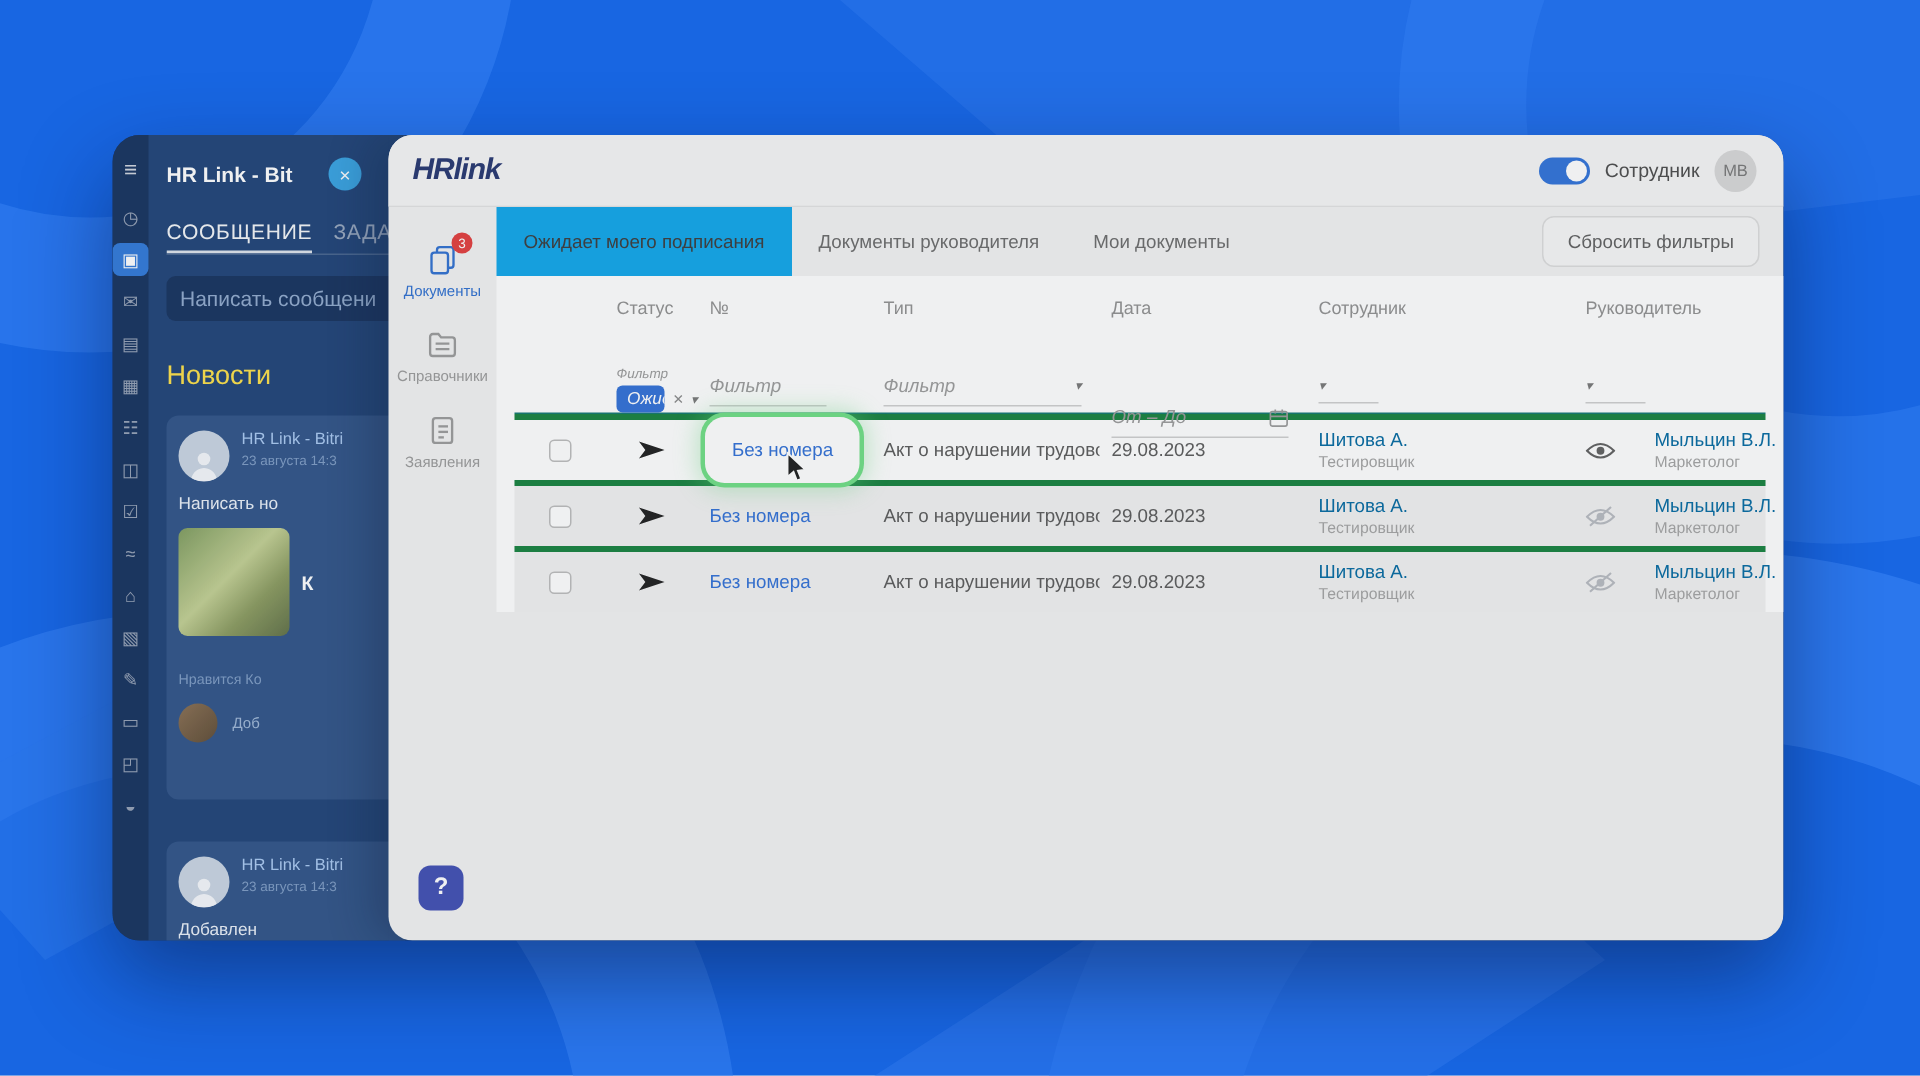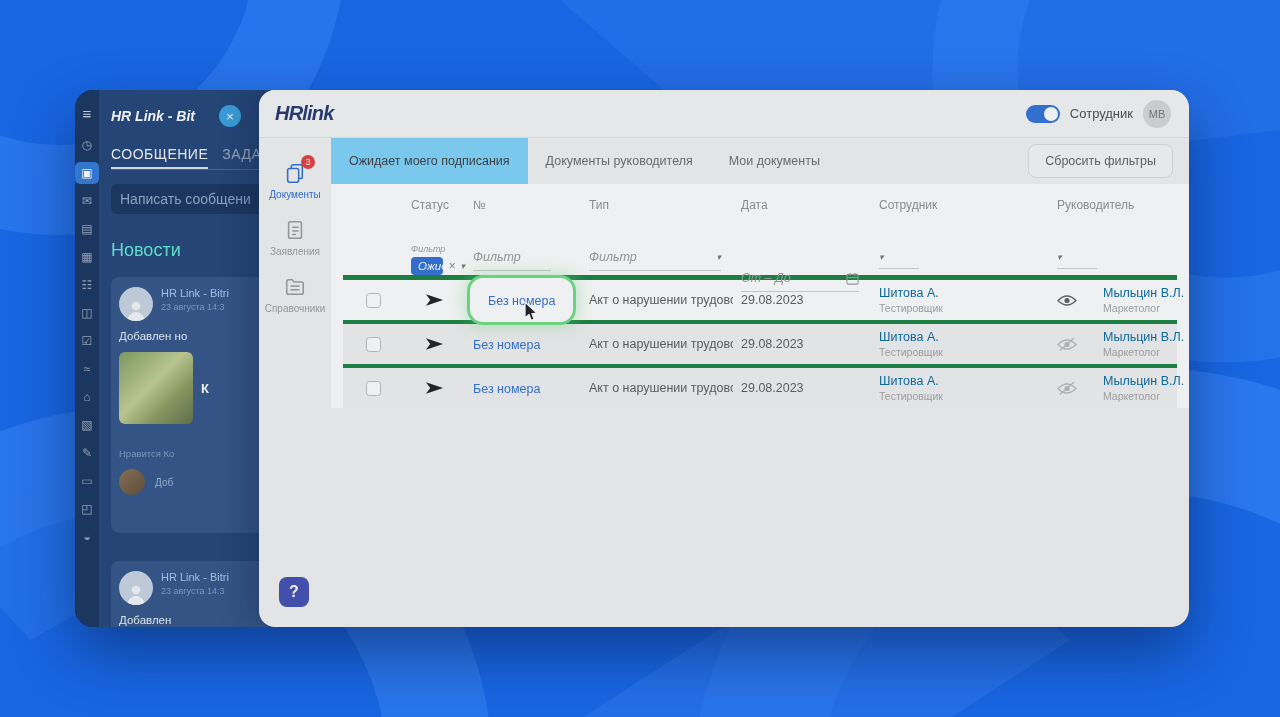--- a/index.html
+++ b/index.html
@@ -16,30 +16,30 @@
 
   
   .bitrix { width:184px; height:100%; display:flex; background:#1d4176; color:#fff; flex-shrink:0; }
   .rail { width:40px; background:rgba(0,10,35,.30); display:flex; flex-direction:column; align-items:center; padding-top:12px; }
   .rail .ric { width:24px; height:22px; margin-bottom:6px; display:flex; align-items:center; justify-content:center;
     color:rgba(255,255,255,.55); font-size:12px; border-radius:5px; }
   .rail .ric.first { font-size:15px; margin-bottom:10px; color:rgba(255,255,255,.8); }
   .rail .ric.active { background:#2e78d9; color:#fff; }
   .bx-content { flex:1; padding:12px 8px 0 12px; position:relative; }
   .bx-header { display:flex; align-items:center; height:28px; }
-  .bx-title { font-size:14px; font-weight:bold; white-space:nowrap; overflow:hidden; width:106px;font-style:italic; }
+  .bx-title { font-size:14px; font-weight:bold; white-space:nowrap; overflow:hidden; width:106px; }
   .bx-close { width:22px; height:22px; border-radius:50%; background:#36a3e3; color:#fff; font-size:13px;
     display:flex; align-items:center; justify-content:center; margin-left:2px; flex-shrink:0; }
   .bx-tabs { margin-top:16px; height:24px; display:flex; gap:14px; border-bottom:1px solid rgba(255,255,255,.18); overflow:hidden; }
   .bx-tab { font-size:14px; letter-spacing:.5px; color:rgba(255,255,255,.95); white-space:nowrap; }
   .bx-tab.on { border-bottom:2px solid rgba(255,255,255,.85); }
   .bx-tab.off { color:rgba(255,255,255,.55); }
   .bx-composer { margin-top:14px; height:30px; background:rgba(0,10,35,.30); border-radius:6px;
     font-size:14px; color:#8fa9cc; display:flex; align-items:center; padding:0 9px; white-space:nowrap; overflow:hidden; }
-  .bx-news { margin-top:26px; font-size:18px; color:#5eead4; }
+  .bx-news { margin-top:26px; font-size:18px; color:#fde047; }
   .bx-card { margin-top:16px; height:256px; background:rgba(160,200,255,.13); border-radius:8px; padding:10px 8px; overflow:hidden; }
   .bx-card2 { margin-top:28px; height:110px; }
   .bx-posthead { display:flex; gap:8px; }
   .bx-ava { width:34px; height:34px; border-radius:50%; background:#c9d4e2; flex-shrink:0;
     display:flex; align-items:flex-end; justify-content:center; overflow:hidden; }
   .bx-ava svg { width:24px; height:24px; }
   .bx-author { font-size:11px; font-weight:normal; color:#a9c9f2; white-space:nowrap; }
   .bx-time { font-size:9px; color:#7d9bc4; margin-top:3px; white-space:nowrap; }
   .bx-text { margin-top:9px; font-size:11.5px; color:#eaf0f8; white-space:nowrap; overflow:hidden; }
   .bx-photo { margin-top:10px; display:flex; align-items:center; gap:8px; }
@@ -71,21 +71,21 @@
   .mb-ico { position:relative; width:24px; height:24px; display:flex; align-items:center; justify-content:center; }
   .mb-badge { position:absolute; top:-6px; right:-8px; min-width:14px; height:14px; border-radius:7px; background:#e23b3b;
     color:#fff; font-size:9px; display:flex; align-items:center; justify-content:center; padding:0 3px; }
   .mb-label { font-size:10px; }
   .helpbtn { position:absolute; left:20px; bottom:20px; width:30px; height:30px; border-radius:8px; background:#3f4db3;
     color:#fff; font-size:16px; font-weight:bold; display:flex; align-items:center; justify-content:center; }
 
   .content { flex:1; display:flex; flex-direction:column; min-width:0; }
   .tabsrow { height:46px; display:flex; align-items:stretch; }
   .tab { display:flex; align-items:center; padding:0 18px; font-size:12.5px; color:#6a6a6a; white-space:nowrap; }
-  .tab.active { background:#7dd3fc; color:#3a3a3a; }
+  .tab.active { background:#0ea5e9; color:#3a3a3a; }
   .resetbtn { margin-left:auto; align-self:center; margin-right:16px; height:34px; padding:0 16px; background:#f7f7f7;
     border:1px solid #dcdcdc; border-radius:8px; font-size:12.5px; color:#5f5f5f; display:flex; align-items:center; white-space:nowrap; }
 
   .tablecard { background:#fff; padding:0 12px; }
   .thead,.tfilter,.trow { display:grid; grid-template-columns:60px 62px 116px 152px 138px 178px 1fr; align-items:center; }
   .thead { height:42px; }
   .th { font-size:12px; color:#909090; padding-left:8px; }
   .tfilter { height:50px; border-bottom:1px solid #0f766e;font-style:italic; }
   .fcell { padding-left:8px; }
   .fcap { font-size:9px; color:#9a9a9a; margin-bottom:3px; }
@@ -171,21 +171,21 @@
             <svg viewBox="0 0 24 24">
                 <circle cx="12" cy="9" r="4.2" fill="#f4f7fb"></circle>
                 <path d="M3,24 C4,17 9,15 12,15 C15,15 20,17 21,24 Z" fill="#f4f7fb"></path>
               </svg>
           </span>
           <span>
             <div class="bx-author">HR Link - Bitri</div>
             <div class="bx-time">23 августа 14:3</div>
           </span>
         </div>
-        <div class="bx-text">Добавлен но</div>
+        <div class="bx-text">Написать но</div>
         <div class="bx-photo">
           <span class="ph"></span>
           <span class="cap">К</span>
         </div>
         <div class="bx-likes">Нравится   Ко</div>
         <div class="bx-comment">
           <span class="bx-ava2"></span>
           <span class="bx-ctext">Доб</span>
         </div>
       </div>
@@ -226,37 +226,37 @@
               <rect x="8" y="3" width="12" height="15" rx="2"></rect>
                 <rect x="4" y="7" width="12" height="15" rx="2" fill="#f2f2f2"></rect>
             </svg>
             <span class="mb-badge">3</span>
           </span>
           <span class="mb-label">Документы</span>
         </div>
         <div class="mb-item">
           <span class="mb-ico">
             <svg width="22" height="22" viewBox="0 0 24 24" fill="none" stroke="currentColor" stroke-width="1.7">
+              <path d="M3,8 L3,6 C3,5 3.8,4 5,4 L9,4 L11,6.5 L19,6.5 C20.2,6.5 21,7.4 21,8.5 L21,18 C21,19.2 20.2,20 19,20 L5,20 C3.8,20 3,19.2 3,18 Z"></path>
+                <line x1="7" y1="11" x2="17" y2="11"></line>
+                <line x1="7" y1="15" x2="17" y2="15"></line>
+            </svg>
+          </span>
+          <span class="mb-label">Справочники</span>
+        </div>
+        <div class="mb-item">
+          <span class="mb-ico">
+            <svg width="22" height="22" viewBox="0 0 24 24" fill="none" stroke="currentColor" stroke-width="1.7">
               <rect x="5" y="3" width="14" height="18" rx="2"></rect>
                 <line x1="9" y1="9" x2="16" y2="9"></line>
                 <line x1="9" y1="13" x2="16" y2="13"></line>
                 <line x1="9" y1="17" x2="13" y2="17"></line>
             </svg>
           </span>
           <span class="mb-label">Заявления</span>
-        </div>
-        <div class="mb-item">
-          <span class="mb-ico">
-            <svg width="22" height="22" viewBox="0 0 24 24" fill="none" stroke="currentColor" stroke-width="1.7">
-              <path d="M3,8 L3,6 C3,5 3.8,4 5,4 L9,4 L11,6.5 L19,6.5 C20.2,6.5 21,7.4 21,8.5 L21,18 C21,19.2 20.2,20 19,20 L5,20 C3.8,20 3,19.2 3,18 Z"></path>
-                <line x1="7" y1="11" x2="17" y2="11"></line>
-                <line x1="7" y1="15" x2="17" y2="15"></line>
-            </svg>
-          </span>
-          <span class="mb-label">Справочники</span>
         </div>
         <div class="helpbtn">?</div>
       </div>
 
       <div class="content">
         <div class="tabsrow">
           <span class="tab active">Ожидает моего подписания</span>
           <span class="tab">Документы руководителя</span>
           <span class="tab">Мои документы</span>
           <span class="resetbtn">Сбросить фильтры</span>

